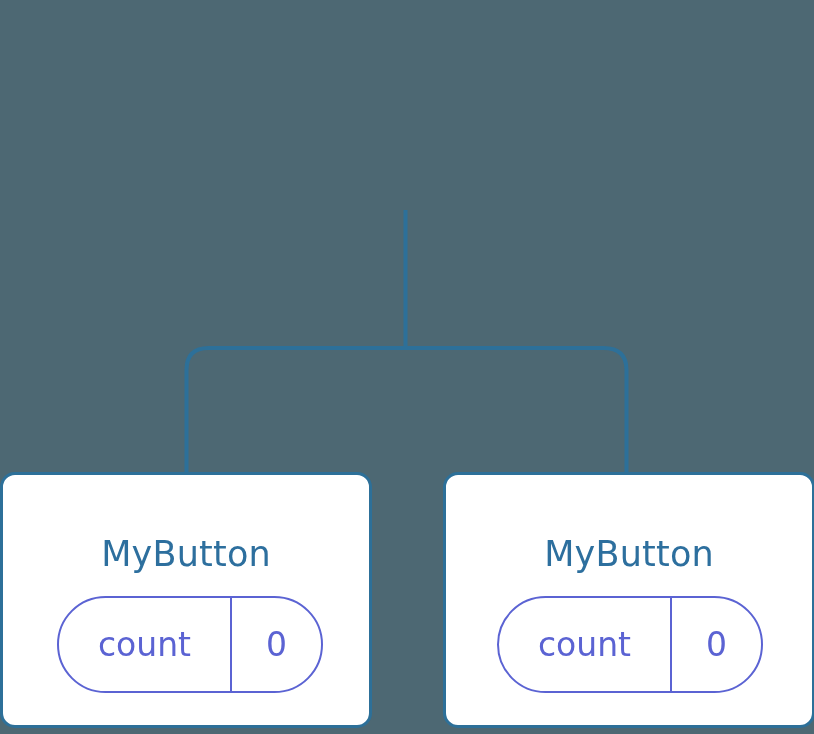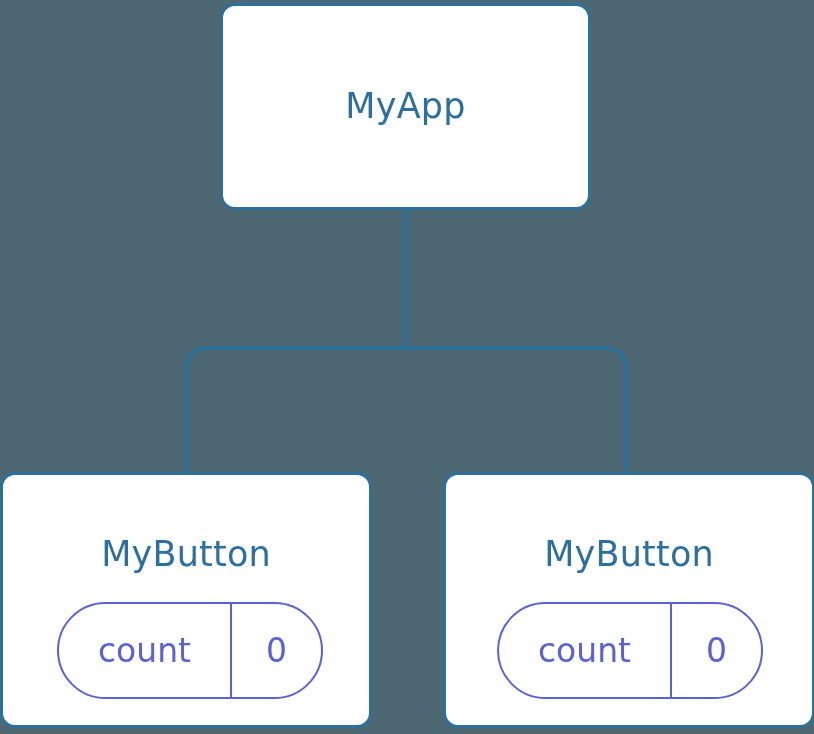--- a/index.html
+++ b/index.html
@@ -62,21 +62,21 @@
     letter-spacing: 0.2px;
     line-height: 1;
     white-space: nowrap;
   }
   .node-child-left .node-title,
   .node-child-right .node-title {
     margin-top: 62px;
   }
   .prop-pill {
     position: absolute;
-    top: 127px;
+    top: 121px;
     width: 266px;
     height: 97px;
     border: 2px solid #5b63d3;
     border-radius: 49px;
     box-sizing: border-box;
     display: flex;
     align-items: stretch;
     background: transparent;
   }
   .node-child-left .prop-pill { left: 54px; }
@@ -105,23 +105,20 @@
 </head>
 <body>
 
 <div id="tree-canvas">
 
   <svg class="edge-layer" viewBox="0 0 814 734" width="814" height="734" fill="none">
     <path d="M405.5 210 L405.5 348" stroke="#2d7099" stroke-width="4" stroke-linecap="butt"></path>
     <path d="M186.5 474 L186.5 370 Q186.5 348 208.5 348 L603.5 348 Q626.5 348 626.5 370 L626.5 474" stroke="#2d7099" stroke-width="4" stroke-linecap="butt" stroke-linejoin="round"></path>
   </svg>
 
-  <div class="node node-root">
-    <div class="node-title">MyApp</div>
-  </div>
 
   <div class="node node-child-left">
     <div class="node-title">MyButton</div>
     <div class="prop-pill">
       <div class="prop-key">
         <span class="prop-text">count</span>
       </div>
       <div class="prop-value">
         <span class="prop-text">0</span>
       </div>

